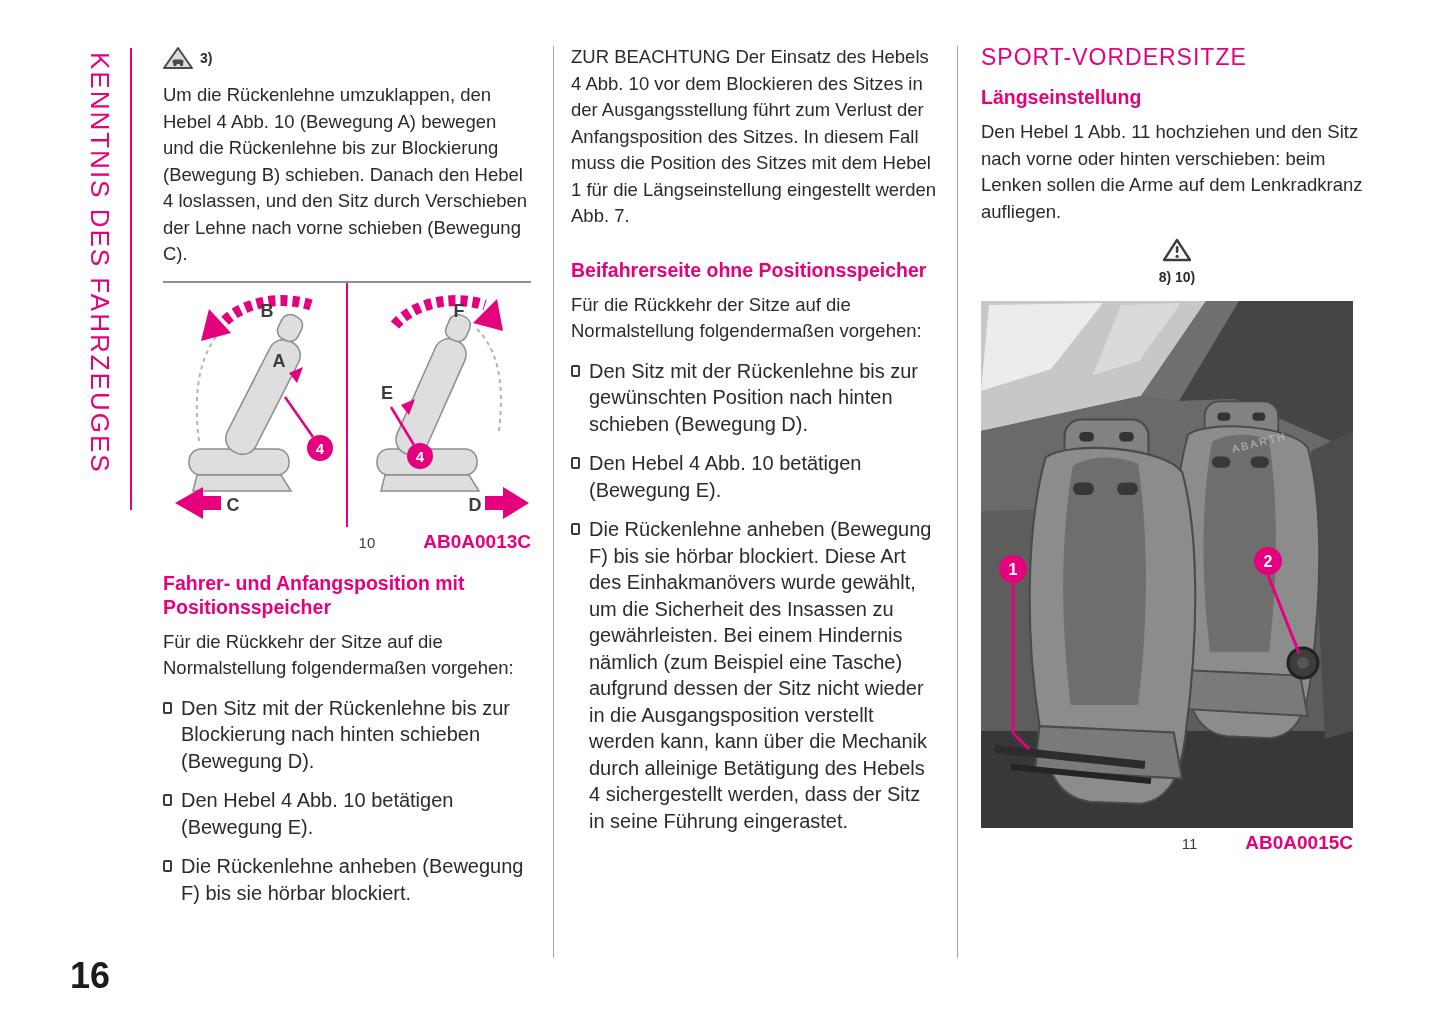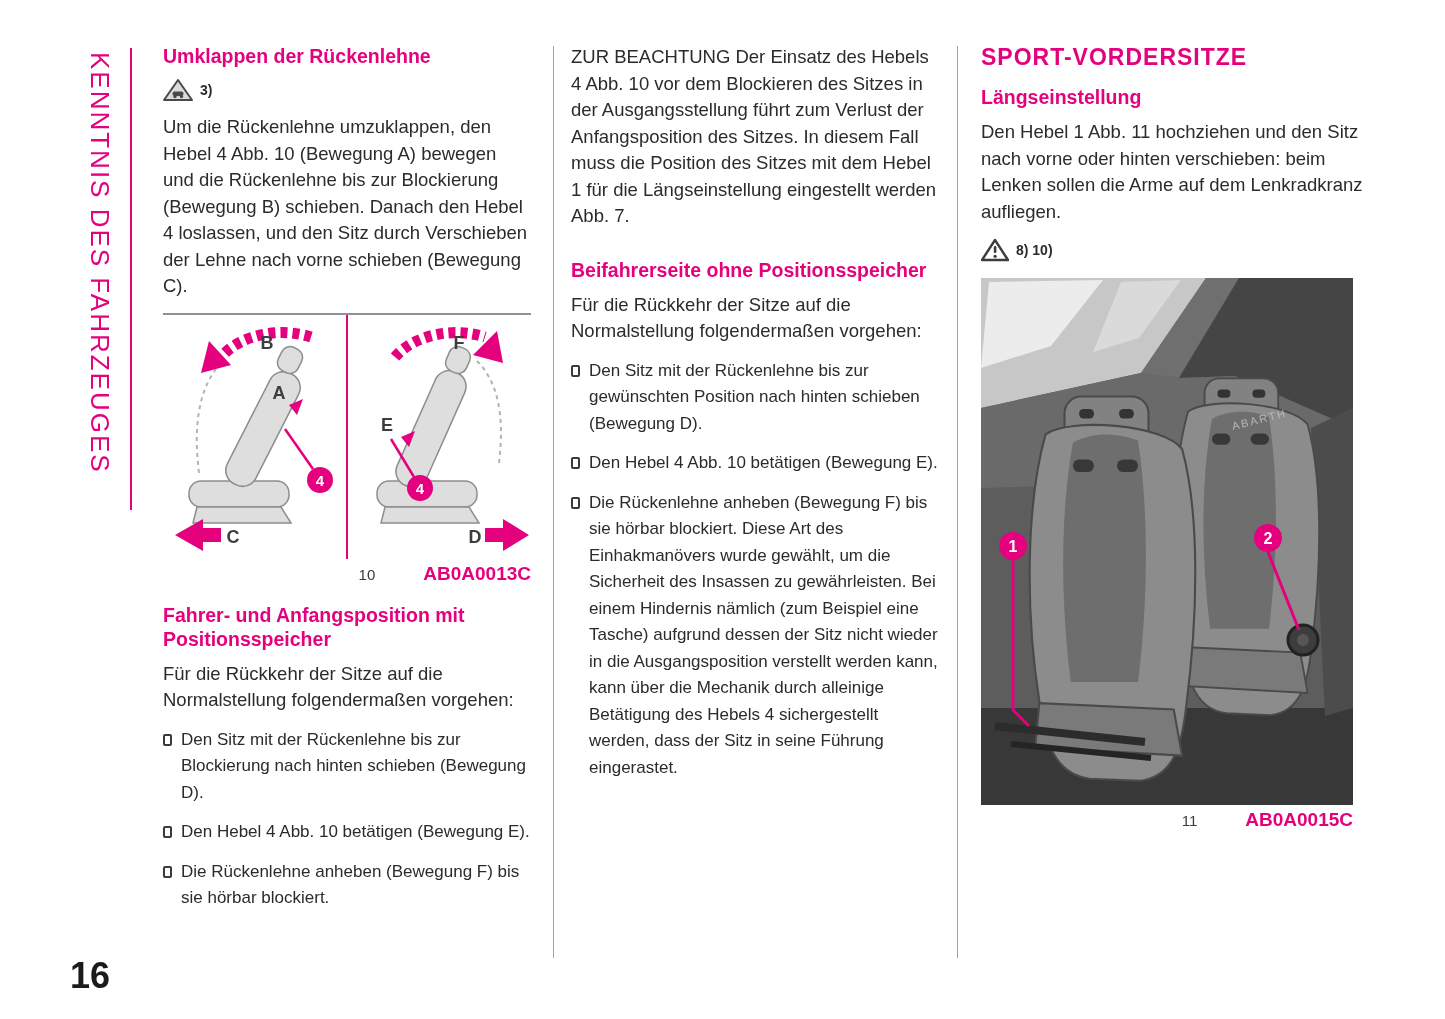--- a/index.html
+++ b/index.html
@@ -37,30 +37,30 @@
   .col { position:absolute; top:44px; }
   .col1 { left:163px; width:368px; }
   .col2 { left:571px; width:368px; }
   .col3 { left:981px; width:392px; }
 
   .h-pink {
     color:var(--accent,#e5007d); font-weight:bold;
     font-size:19.5px; line-height:24px; margin-bottom:10px;
   }
   .h-title {
-    color:var(--accent,#e5007d); font-weight:bold;
+    color:var(--accent,#e5007d); font-weight:normal;
     font-size:23px; letter-spacing:1px; margin-bottom:14px;
   }
   p.body { font-size:18.5px; line-height:26.5px; margin-bottom:13px; }
 
   .note-row { display:flex; align-items:center; gap:7px; margin:2px 0 12px; }
   .note-ref { font-weight:bold; font-size:14px; color:#2b2b2b; }
 
   ul.bullets { list-style:none; }
-  ul.bullets li { display:flex; gap:9px; font-size:17px; line-height:26.5px; margin-bottom:13px; }
+  ul.bullets li { display:flex; gap:9px; font-size:20px; line-height:26.5px; margin-bottom:13px; }
   .bullet-box {
     flex:0 0 auto; width:9px; height:12px;
     border:2px solid #3a3a3a; border-radius:2px; margin-top:7px;
   }
 
   .figure { display:block; margin:8px 0 2px; }
   .fig-caption {
     display:flex; justify-content:flex-end; align-items:baseline;
     margin:4px 0 18px;
     gap:48px;
@@ -85,21 +85,20 @@
 <div class="page">
 
   <div class="side-label">KENNTNIS DES FAHRZEUGES</div>
   <div class="side-rule"></div>
   <div class="page-number">16</div>
 
   <div class="vdiv vdiv1"></div>
   <div class="vdiv vdiv2"></div>
 
   <section class="col col1">
-    <h3 class="h-pink">Umklappen der Rückenlehne</h3>
 
     <div class="note-row">
       <svg width="30" height="24" viewBox="0 0 30 24">
         <path d="M15,2 L29,22 L1,22 Z" fill="#dcdcdc" stroke="#4a4a4a" stroke-width="2" stroke-linejoin="round"></path>
         <rect x="9.5" y="13.5" width="11" height="4.5" rx="2" fill="#4a4a4a"></rect>
         <circle cx="12" cy="18.5" r="1.7" fill="#4a4a4a"></circle>
         <circle cx="18.5" cy="18.5" r="1.7" fill="#4a4a4a"></circle>
       </svg>
       <span class="note-ref">3)</span>
     </div>
@@ -193,21 +192,21 @@
         <span>Die Rückenlehne anheben (Bewegung F) bis sie hörbar blockiert. Diese Art des Einhakmanövers wurde gewählt, um die Sicherheit des Insassen zu gewährleisten. Bei einem Hindernis nämlich (zum Beispiel eine Tasche) aufgrund dessen der Sitz nicht wieder in die Ausgangsposition verstellt werden kann, kann über die Mechanik durch alleinige Betätigung des Hebels 4 sichergestellt werden, dass der Sitz in seine Führung eingerastet.</span>
       </li>
     </ul>
   </section>
 
   <section class="col col3">
     <h2 class="h-title">SPORT-VORDERSITZE</h2>
     <h3 class="h-pink">Längseinstellung</h3>
     <p class="body">Den Hebel 1 Abb. 11 hochziehen und den Sitz nach vorne oder hinten verschieben: beim Lenken sollen die Arme auf dem Lenkradkranz aufliegen.</p>
 
-    <div class="note-row" style="margin-top:10px; margin-bottom:16px;">
+    <div class="note-row" style="margin-top:10px; margin-bottom:16px;flex-direction:column;">
       <svg width="28" height="24" viewBox="0 0 28 24">
         <path d="M14,2 L27,22 L1,22 Z" fill="#ffffff" stroke="#3d3d3d" stroke-width="2.4" stroke-linejoin="round"></path>
         <rect x="12.8" y="8" width="2.6" height="7" rx="1.2" fill="#3d3d3d"></rect>
         <circle cx="14.1" cy="18.3" r="1.6" fill="#3d3d3d"></circle>
       </svg>
       <span class="note-ref">8) 10)</span>
     </div>
 
     <svg class="figure" width="372" height="527" viewBox="0 0 372 527">
       <rect width="372" height="527" fill="#5d5d5d"></rect>

